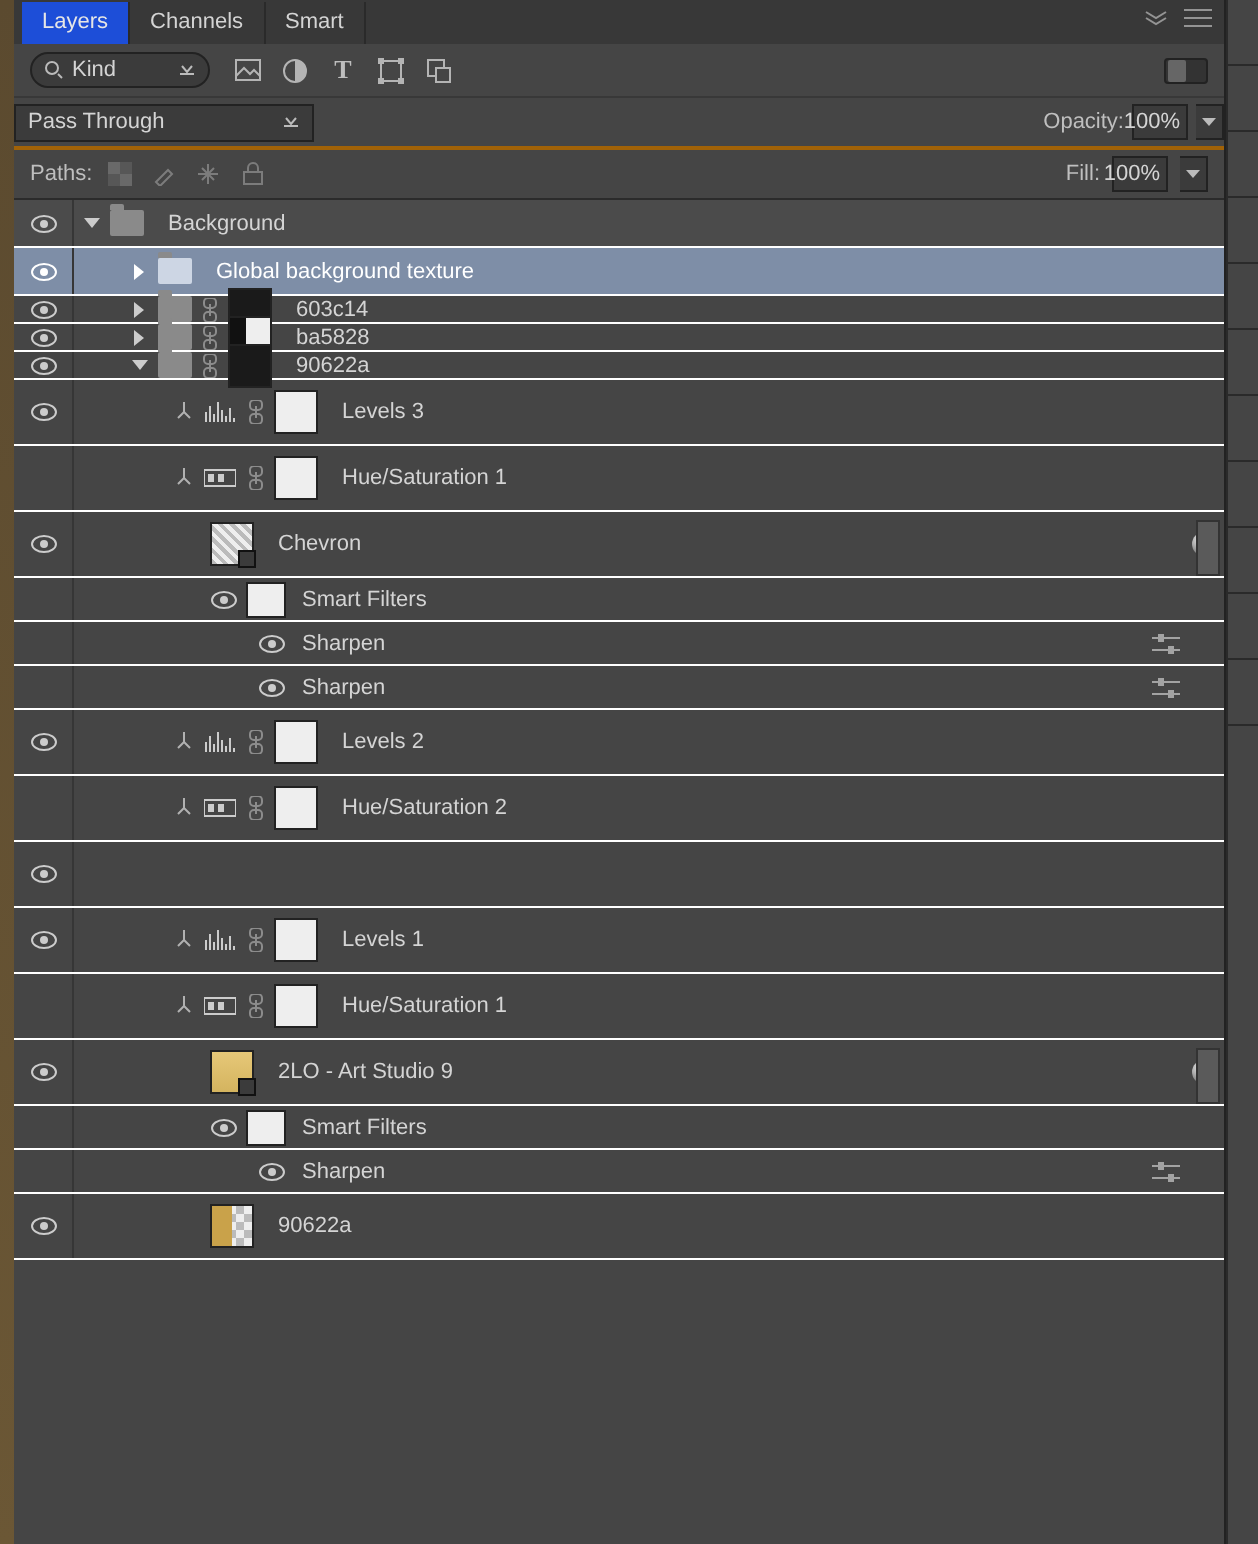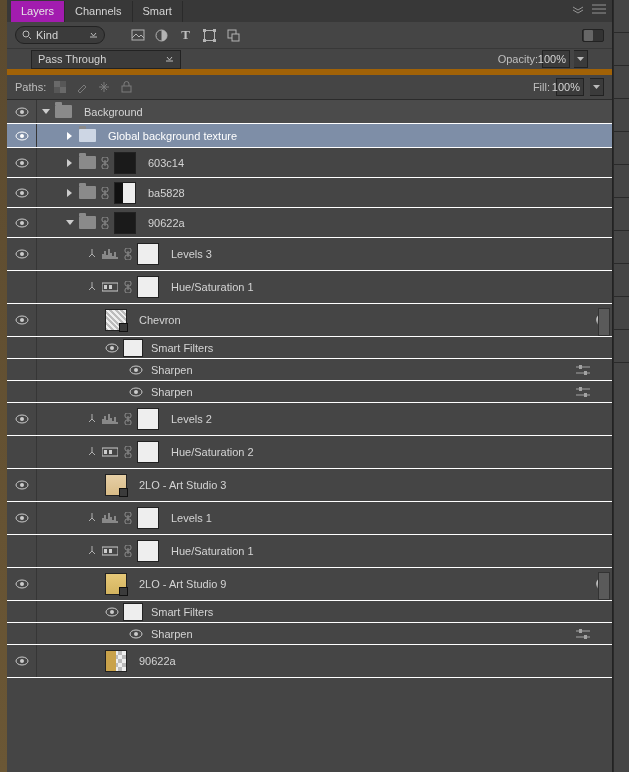--- a/index.html
+++ b/index.html
@@ -4,39 +4,39 @@
 <style>
 *{margin:0;padding:0;box-sizing:border-box;font-family:Tahoma,sans-serif;font-size:11px;color:#d4d4d4;-webkit-user-select:none;user-select:none}
 body{background:#3a3a3a;width:629px;height:772px;overflow:hidden;position:relative}
 .edge{position:absolute;left:0;top:0;width:7px;height:772px;background:linear-gradient(#5b4a2f,#6b5735)}
 .panel{position:absolute;left:7px;top:0;right:16px;height:100%;background:#454545;border-right:1px solid #222}
 .rcol{position:absolute;right:0;top:0;width:16px;height:100%;background:#454545;border-left:1px solid #2a2a2a}
 .rcol div{height:33px;border-bottom:1px solid #2a2a2a}
 
 .tabs{height:22px;display:flex;align-items:flex-end;background:#383838;padding-left:4px;position:relative}
 .tab{padding:4px 10px 5px;background:#383838;border-right:1px solid #2a2a2a;cursor:pointer}
-.tab.active{background:#a21caf;color:#e6e6e6}
+.tab.active{background:#1d4ed8;color:#e6e6e6}
 .tabs .menus{position:absolute;right:6px;top:4px;display:flex;gap:8px;opacity:.7}
-.bar1{height:27px;display:flex;align-items:center;padding:0 8px;gap:20px;background:#454545;border-bottom:1px solid #383838}
+.bar1{height:27px;display:flex;align-items:center;padding:0 8px;gap:6px;background:#454545;border-bottom:1px solid #383838}
 .search{flex:0 0 90px;height:18px;background:#3b3b3b;border:1px solid #222;border-radius:9px;display:flex;align-items:center;padding:0 6px;gap:4px}
 .drop svg,.tri svg{display:block}
 .iconrow{display:flex;gap:7px;align-items:center;margin-left:4px}
 .iconbtn{width:17px;height:17px;display:flex;align-items:center;justify-content:center;opacity:.85;cursor:pointer}
-.bar2{height:26px;display:flex;align-items:center;padding:0 24px;gap:4px;border-bottom:6px solid #a16207}
+.bar2{height:26px;display:flex;align-items:center;padding:0 0;gap:4px;border-bottom:2px solid #a16207}
 .blend{flex:0 0 150px;height:19px;background:#3b3b3b;border:1px solid #222;display:flex;align-items:center;padding:0 6px;justify-content:space-between}
 .numfield{width:28px;height:18px;background:#3b3b3b;border:1px solid #222;display:flex;align-items:center;justify-content:flex-end;padding:0 3px}
 .droparrow{width:14px;height:18px;border:1px solid #222;border-left:none;background:#3b3b3b;display:flex;align-items:center;justify-content:center}
 .lbl{color:#bfbfbf}
 .bar3{height:25px;display:flex;align-items:center;padding:0 8px;gap:6px;border-bottom:1px solid #2b2b2b}
 .mini{width:16px;height:16px;opacity:.55;display:flex;align-items:center;justify-content:center}
 
 .tree{position:absolute;top:100px;left:0;right:0;bottom:0;overflow:hidden}
 .row{display:flex;align-items:center;height:28px;border-bottom:1px solid #ffffff;position:relative;padding-right:18px}
 .row.tall{height:33px}
-.row.med{height:30px}
+.row.med{height:14px}
 .row.head{height:24px;background:#4b4b4b}
 .row.sel{background:#7e8ea7}
 .row.sel *{color:#fff}
 .vis{width:30px;height:100%;display:flex;align-items:center;justify-content:center;border-right:1px solid #363636;flex-shrink:0}
 .cell{display:flex;align-items:center;gap:4px;padding-left:4px;height:100%}
 .tri{width:10px;height:10px;display:flex;align-items:center;justify-content:center;cursor:pointer}
 .folder{width:17px;height:13px;background:#8a8a8a;border-radius:1px;position:relative}
 .folder:before{content:"";position:absolute;top:-3px;left:0;width:7px;height:3px;background:#8a8a8a;border-radius:1px 1px 0 0}
 .mask{width:22px;height:22px;background:#1a1a1a;border:1px solid #222;flex-shrink:0}
 .mask.half{background:linear-gradient(90deg,#111 40%,#eee 40%)}
@@ -494,28 +494,20 @@
       </div>
     </div>
 
     <div class="row tall">
       <div class="vis">
           <svg width="14" height="10">
             <ellipse cx="7" cy="5" rx="6" ry="4" stroke="#ccc" fill="none"></ellipse>
             <circle cx="7" cy="5" r="2" fill="#ccc"></circle>
           </svg>
         </div>
-      <div class="cell">
-          <div class="indent2"></div>
-          <div style="width:14px"></div>
-        <div class="thumb tan" style="position:relative">
-            <div class="so"></div>
-          </div>
-        <span class="name ul">2LO - Art Studio 3 </span>
-      </div>
     </div>
 
     <div class="row tall">
       <div class="vis">
           <svg width="14" height="10">
             <ellipse cx="7" cy="5" rx="6" ry="4" stroke="#ccc" fill="none"></ellipse>
             <circle cx="7" cy="5" r="2" fill="#ccc"></circle>
           </svg>
         </div>
       <div class="cell">

